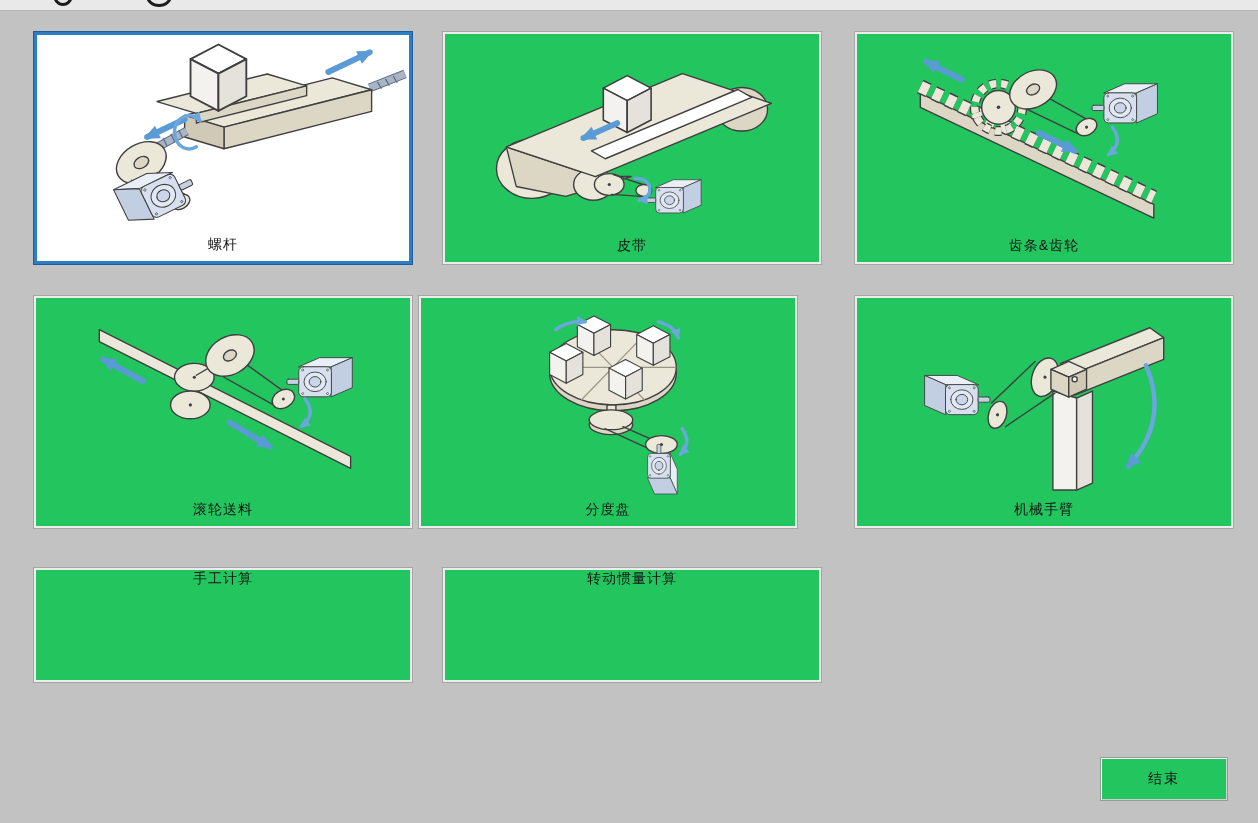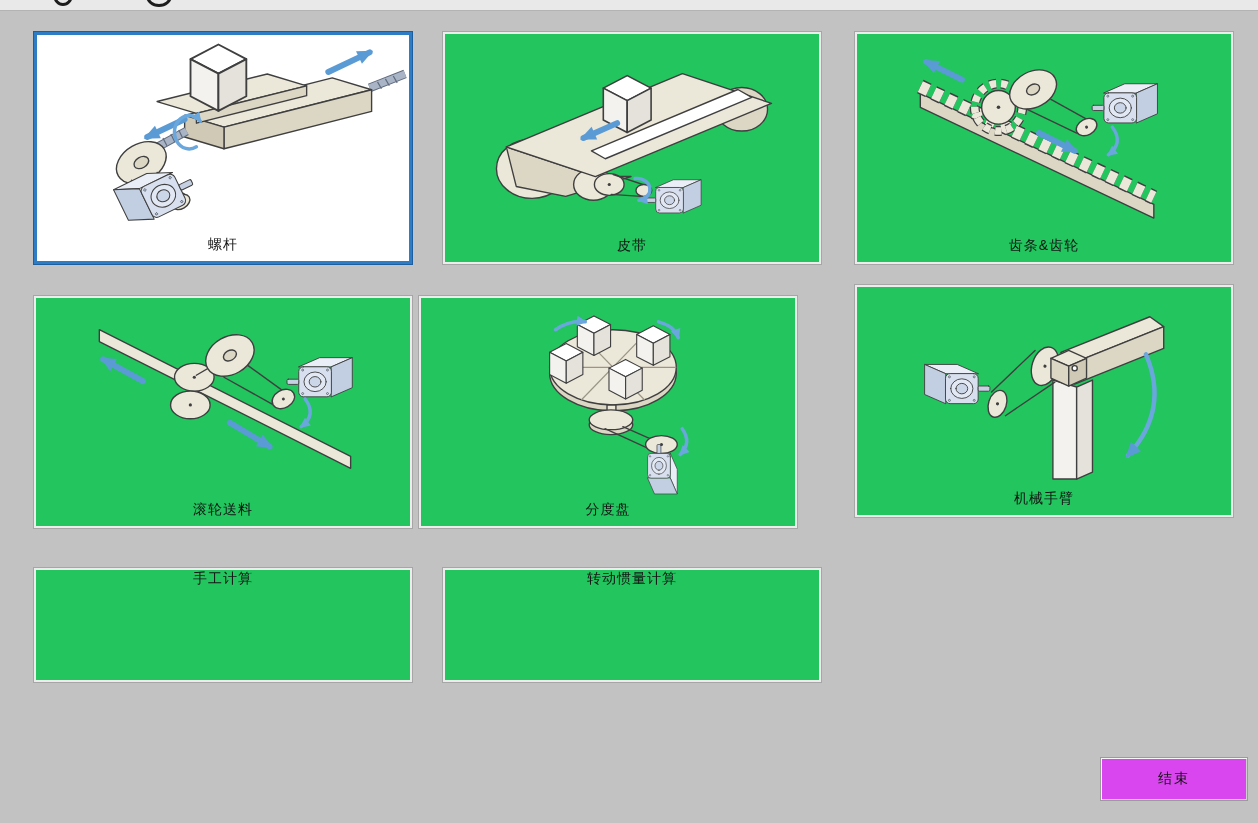--- a/index.html
+++ b/index.html
@@ -32,26 +32,26 @@
   .tile-label{
     flex:0 0 auto;height:26px;line-height:18px;text-align:center;
     font-size:14px;color:#141414;letter-spacing:1px;
   }
   .text-tile{
     height:114px;align-items:center;
   }
   .text-tile .tile-label{height:auto;line-height:normal;}
 
   .t1{left:34px;top:32px;}  .t2{left:443px;top:32px;}  .t3{left:855px;top:32px;}
-  .t4{left:34px;top:296px;} .t5{left:419px;top:296px;} .t6{left:855px;top:285px;}
+  .t4{left:34px;top:296px;} .t5{left:419px;top:296px;} .t6{left:855px;top:296px;}
   .t7{left:34px;top:568px;} .t8{left:443px;top:568px;}
 
   .end-btn{
-    position:absolute;left:1100px;top:757px;width:148px;height:44px;
-    background:#d946ef;border:1px solid #9b9b9b;
+    position:absolute;left:1100px;top:757px;width:128px;height:44px;
+    background:#22c55e;border:1px solid #9b9b9b;
     box-shadow:inset 1px 1px 0 #f7f7f7, inset -1px -1px 0 #cfcfcf;
     font-family:inherit;font-size:14px;color:#141414;letter-spacing:2px;cursor:pointer;
   }
 
   
   .f-be{fill:#ebe7d9} .f-be2{fill:#dcd7c5} .f-be3{fill:#cfc9b5}
   .f-wh{fill:#ffffff} .f-wh2{fill:#f3f2ee} .f-wh3{fill:#e4e2da}
   .ln{stroke:#3f3f3f;stroke-width:1.4;stroke-linejoin:round;stroke-linecap:round;}
   .bl{stroke:#3f3f3f;stroke-width:1.4;fill:none;stroke-linecap:round;}
   .spoke{stroke:#9a9584;stroke-width:1.2;}

